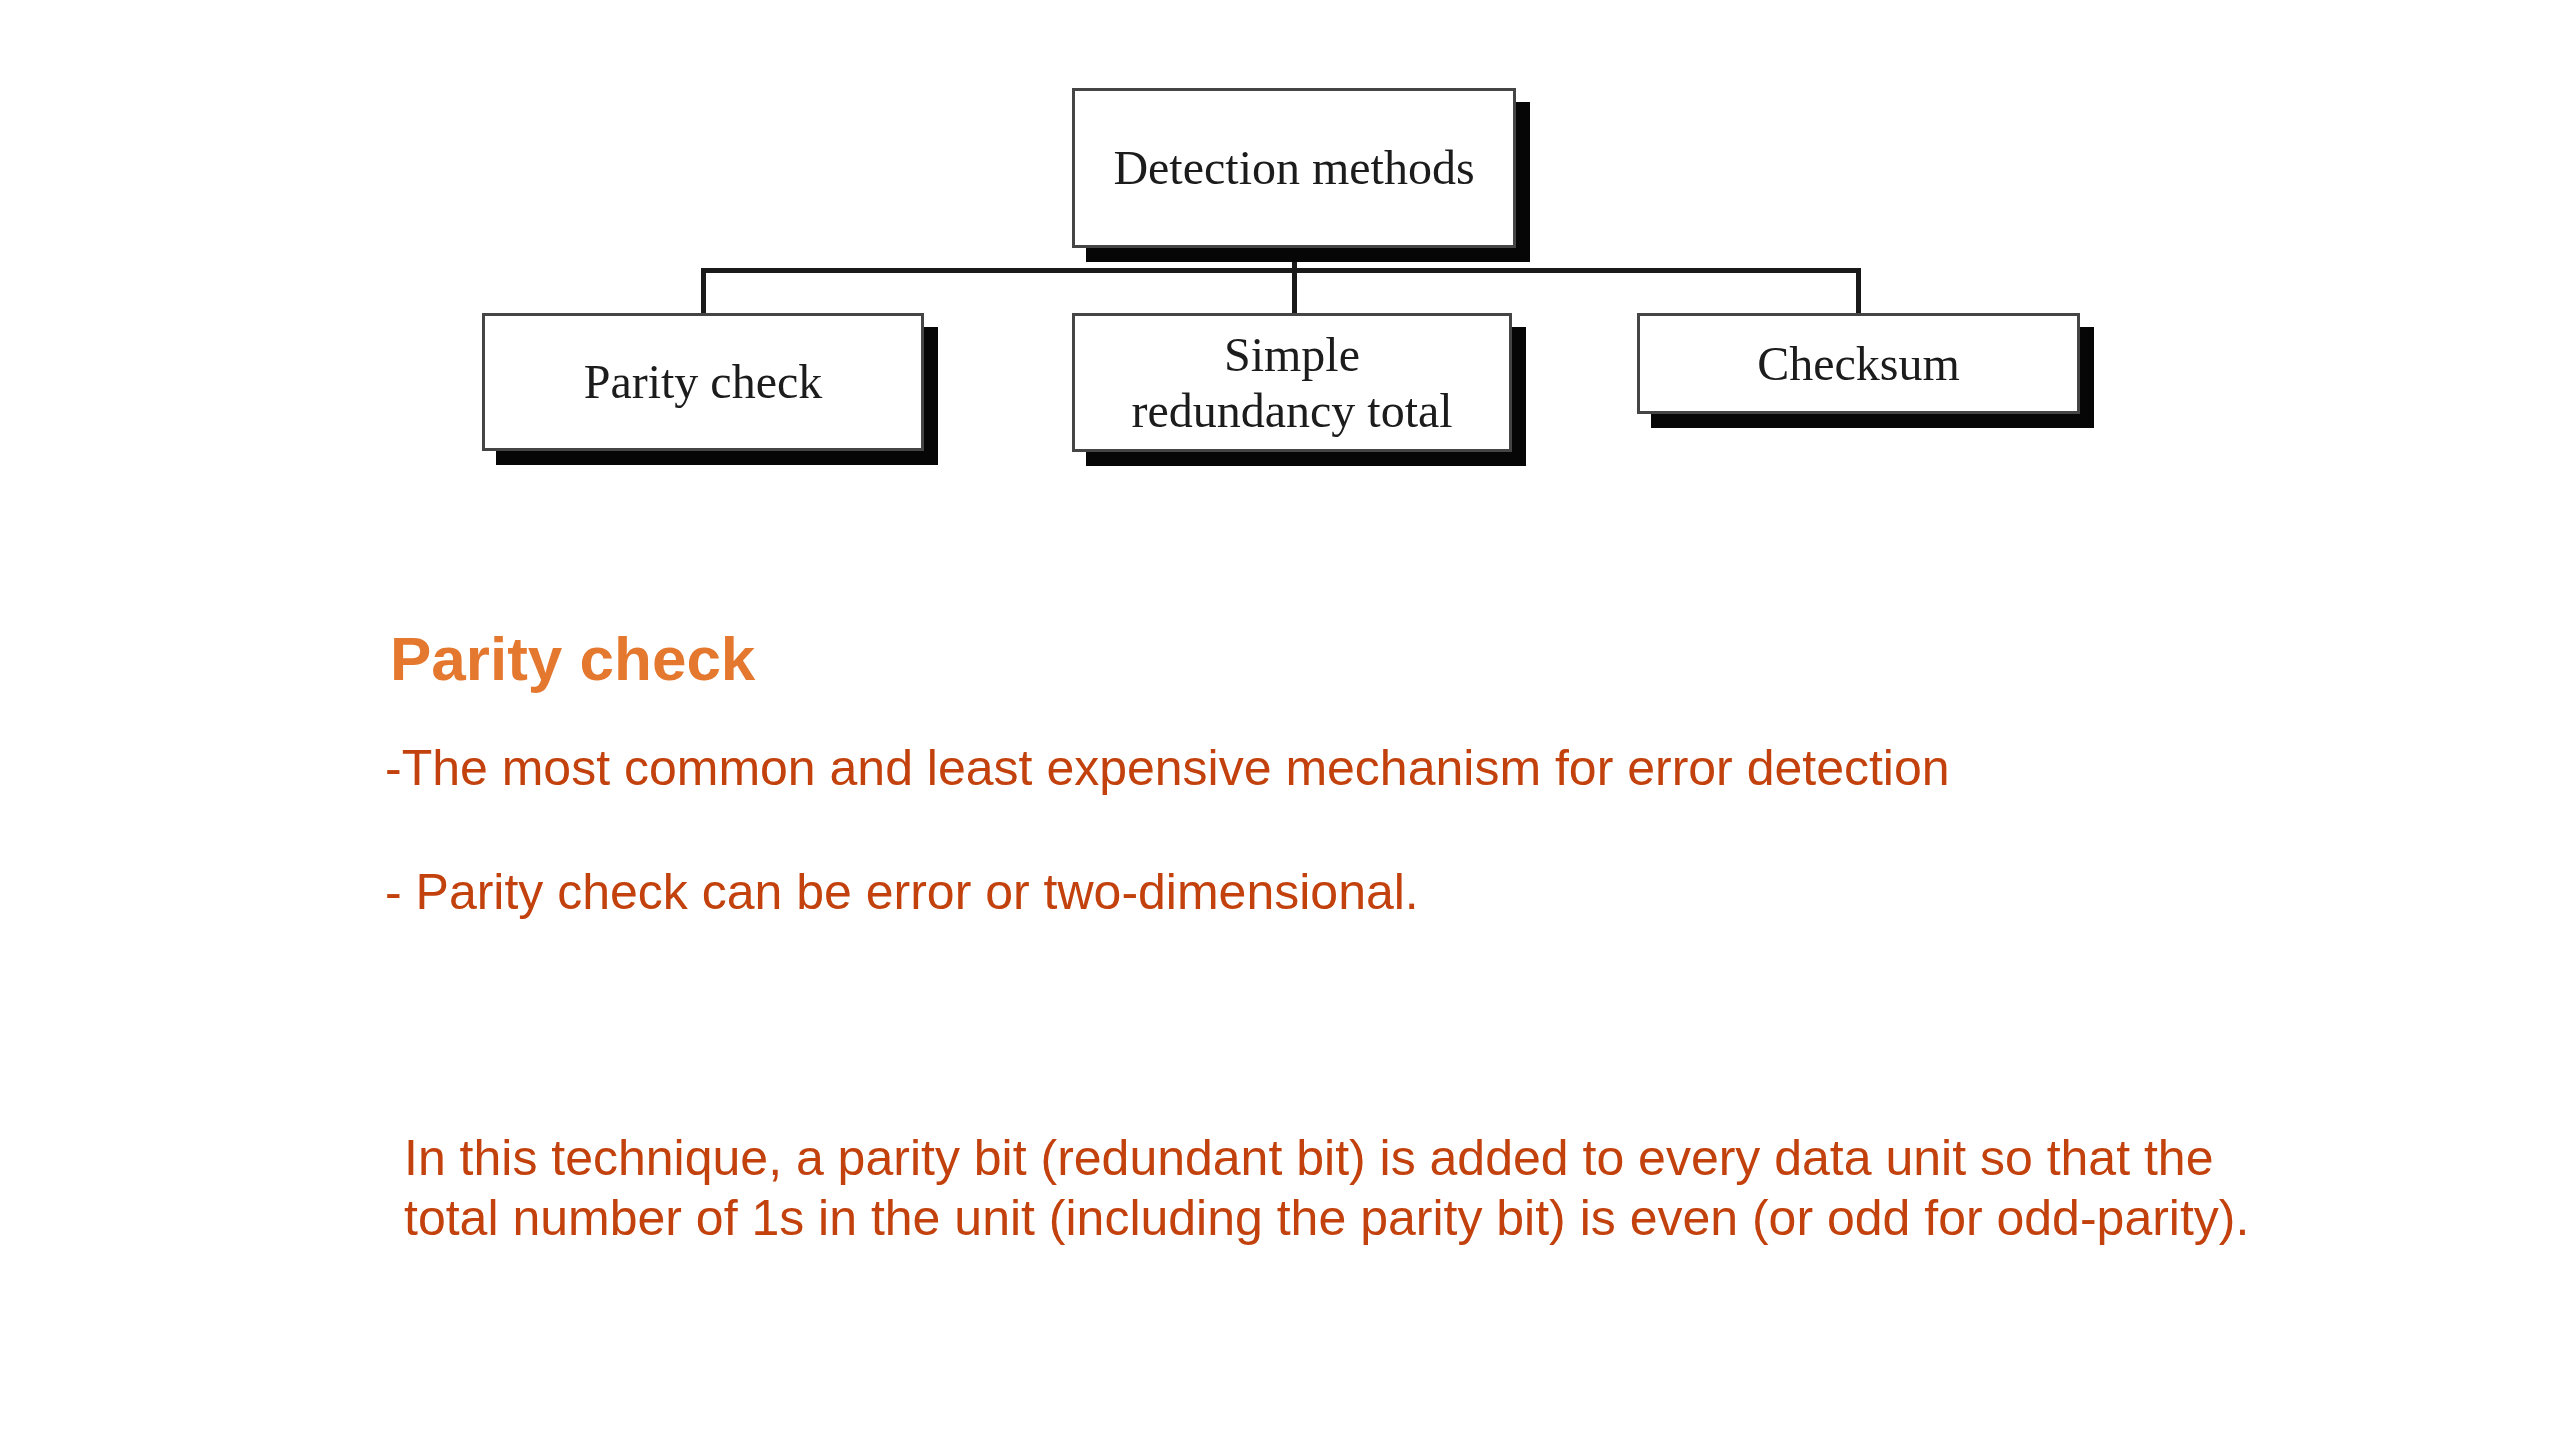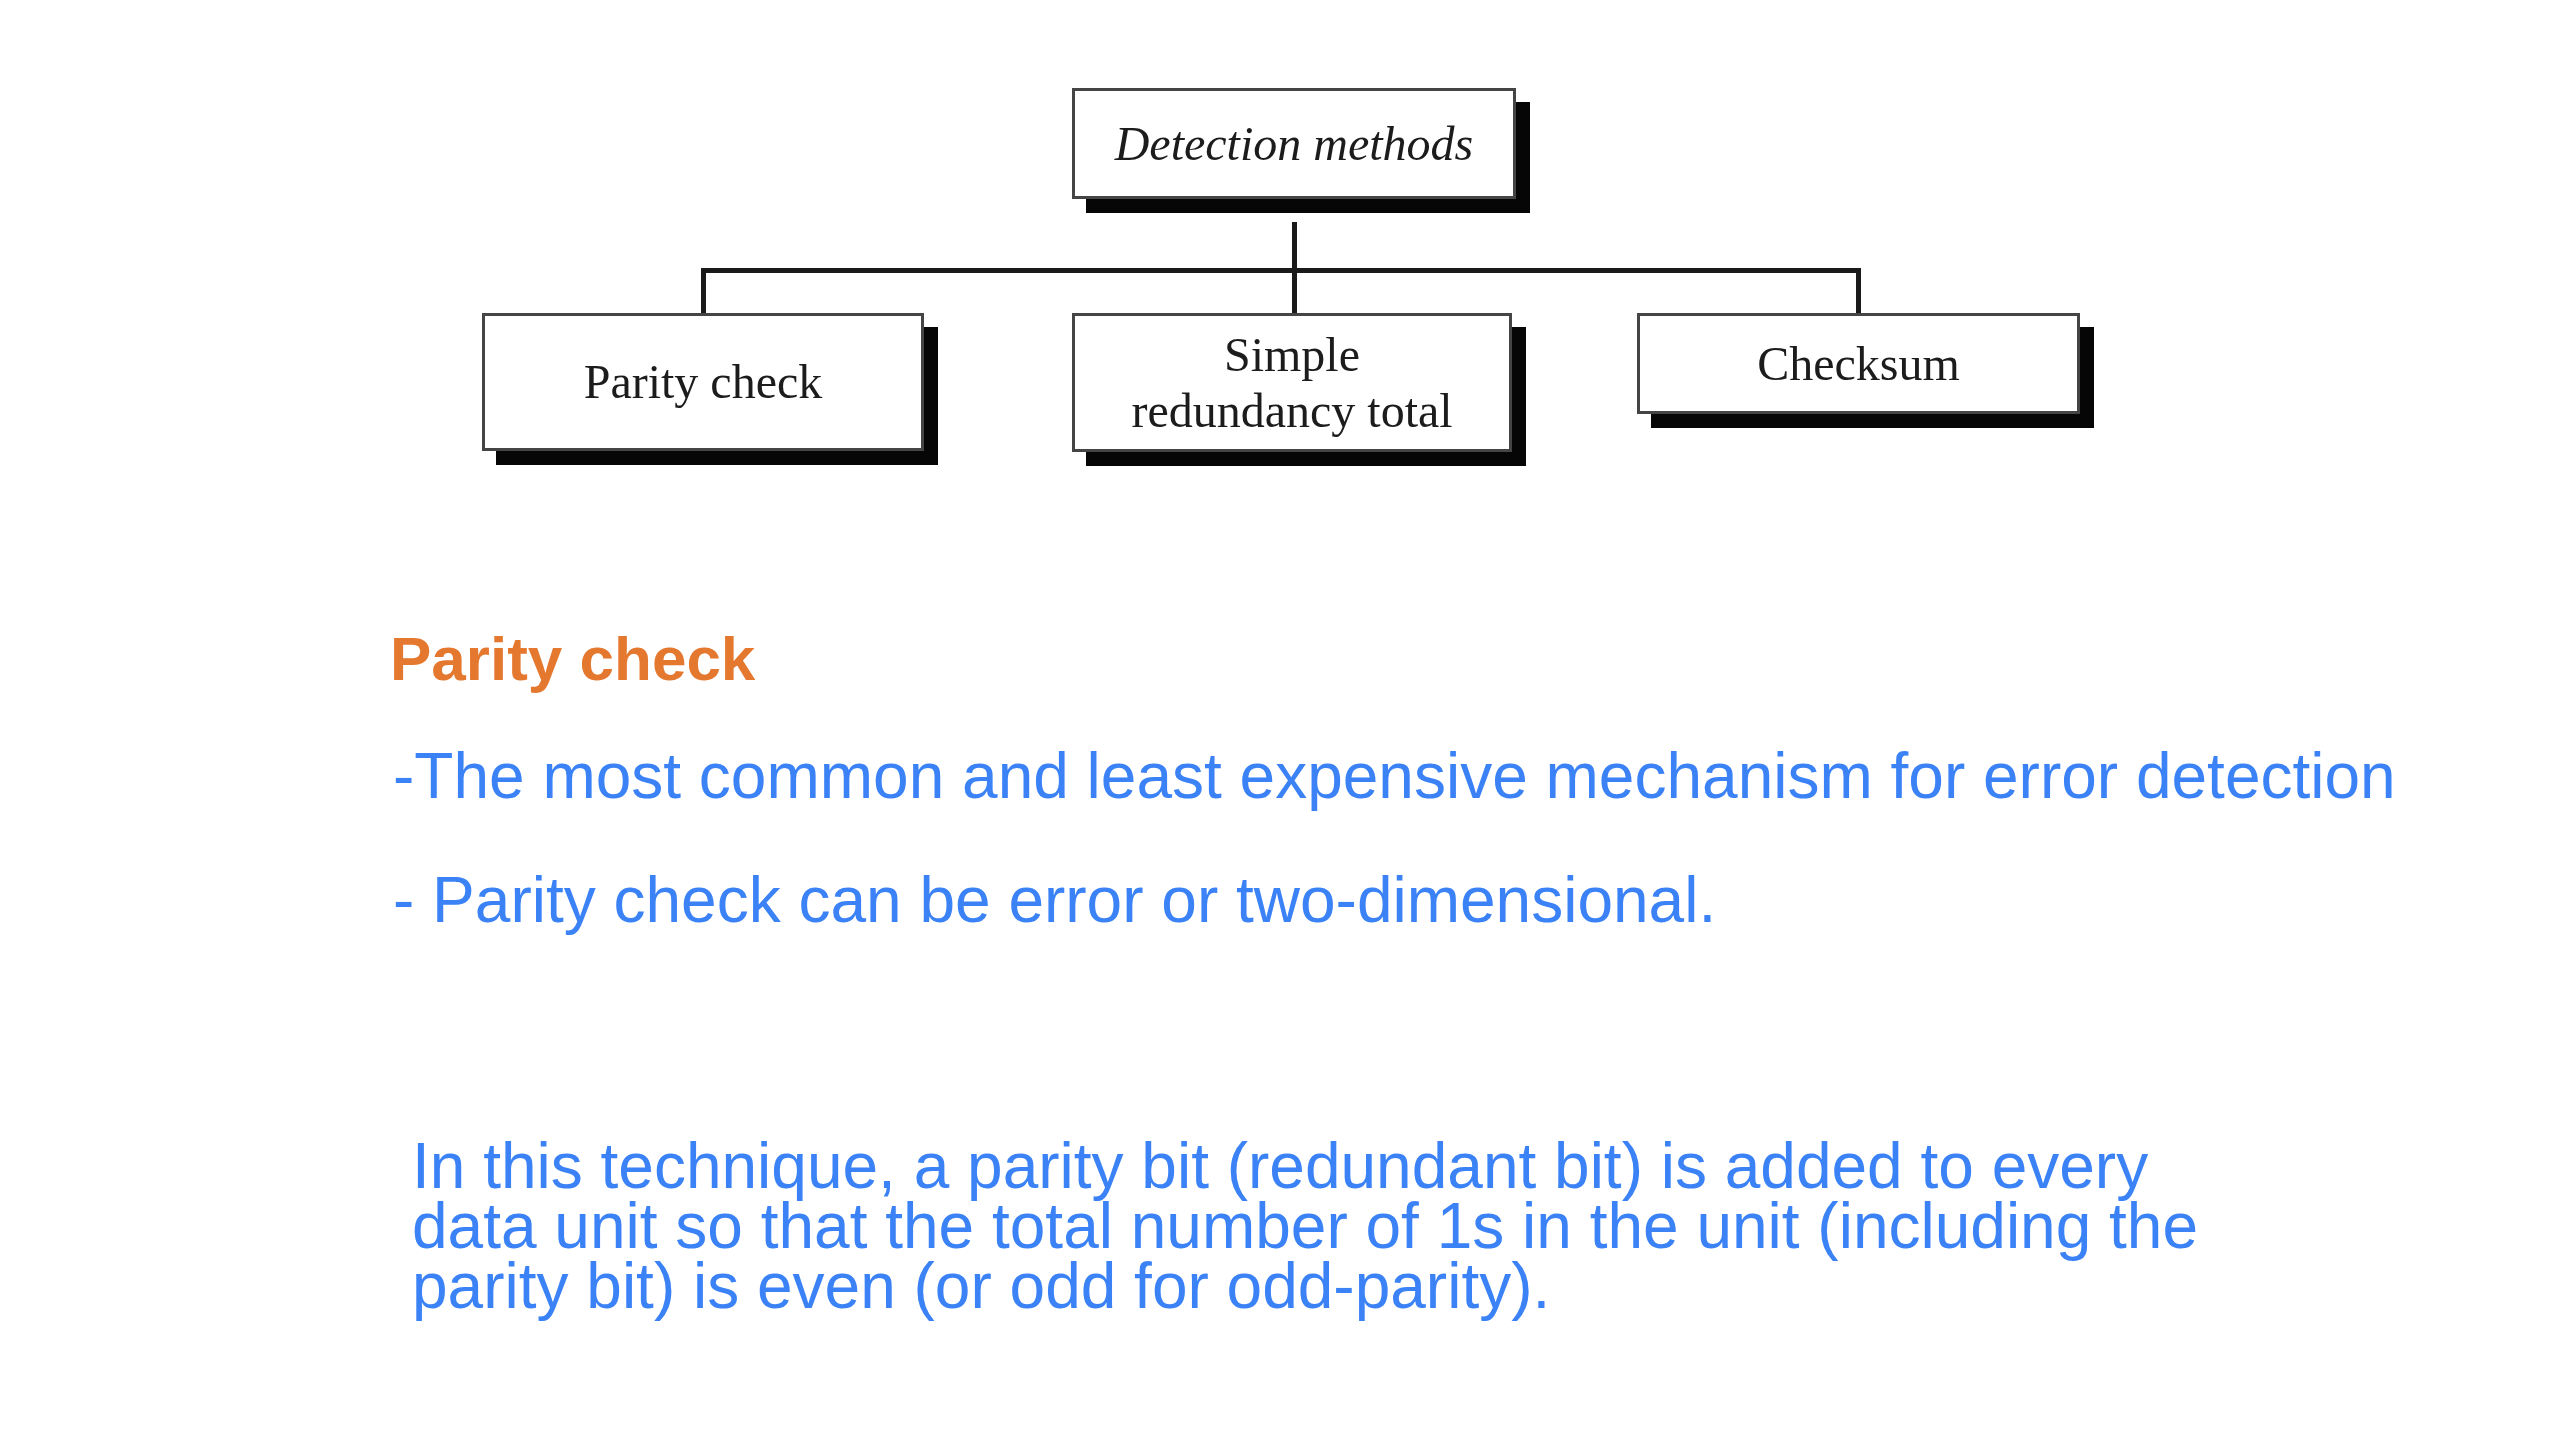--- a/index.html
+++ b/index.html
@@ -25,21 +25,21 @@
     box-shadow: 14px 14px 0 #060606;
     display: flex;
     align-items: center;
     justify-content: center;
     text-align: center;
     font-family: "Liberation Serif", serif;
     font-size: 48px;
     line-height: 1.15;
     color: #1c1c1c;
   }
-  .dbox.root     { left: 1072px; top:  88px; width: 444px; height: 111px; font-style: italic; }
+  .dbox.root     { left: 1072px; top:  88px; width: 444px; height: 160px; }
   .dbox.parity   { left:  482px; top: 313px; width: 442px; height: 138px; }
   .dbox.crc      { left: 1072px; top: 313px; width: 440px; height: 139px; }
   .dbox.checksum { left: 1637px; top: 313px; width: 443px; height: 101px; }
 
   .connector { position: absolute; background: #1a1a1a; }
   .stem  { left: 1292px; top: 222px; width: 5px;    height: 92px; }
   .hline { left:  701px; top: 268px; width: 1160px; height: 5px;  }
   .dropL { left:  701px; top: 268px; width: 5px;    height: 46px; }
   .dropR { left: 1856px; top: 268px; width: 5px;    height: 46px; }
 
@@ -51,24 +51,24 @@
     font-size: 62px;
     line-height: 1.1;
     color: #e5782f;
     white-space: nowrap;
   }
   #heading-parity        { left: 390px; top: 625px;  }
   #heading-simple-parity { left: 390px; top: 1020px; }
 
   .bodytext {
     position: absolute;
-    margin: 8px;
-    font-size: 64px;
+    margin: 0;
+    font-size: 50px;
     line-height: 60px;
-    color: #3b82f6;
+    color: #c2410c;
   }
   #bullet-1   { left: 385px; top: 738px;  white-space: nowrap; }
   #bullet-2   { left: 385px; top: 862px;  white-space: nowrap; }
   #para-main  { left: 404px; top: 1128px; width: 1860px; }
 </style>
 </head>
 <body>
 
 <div class="page">
 

